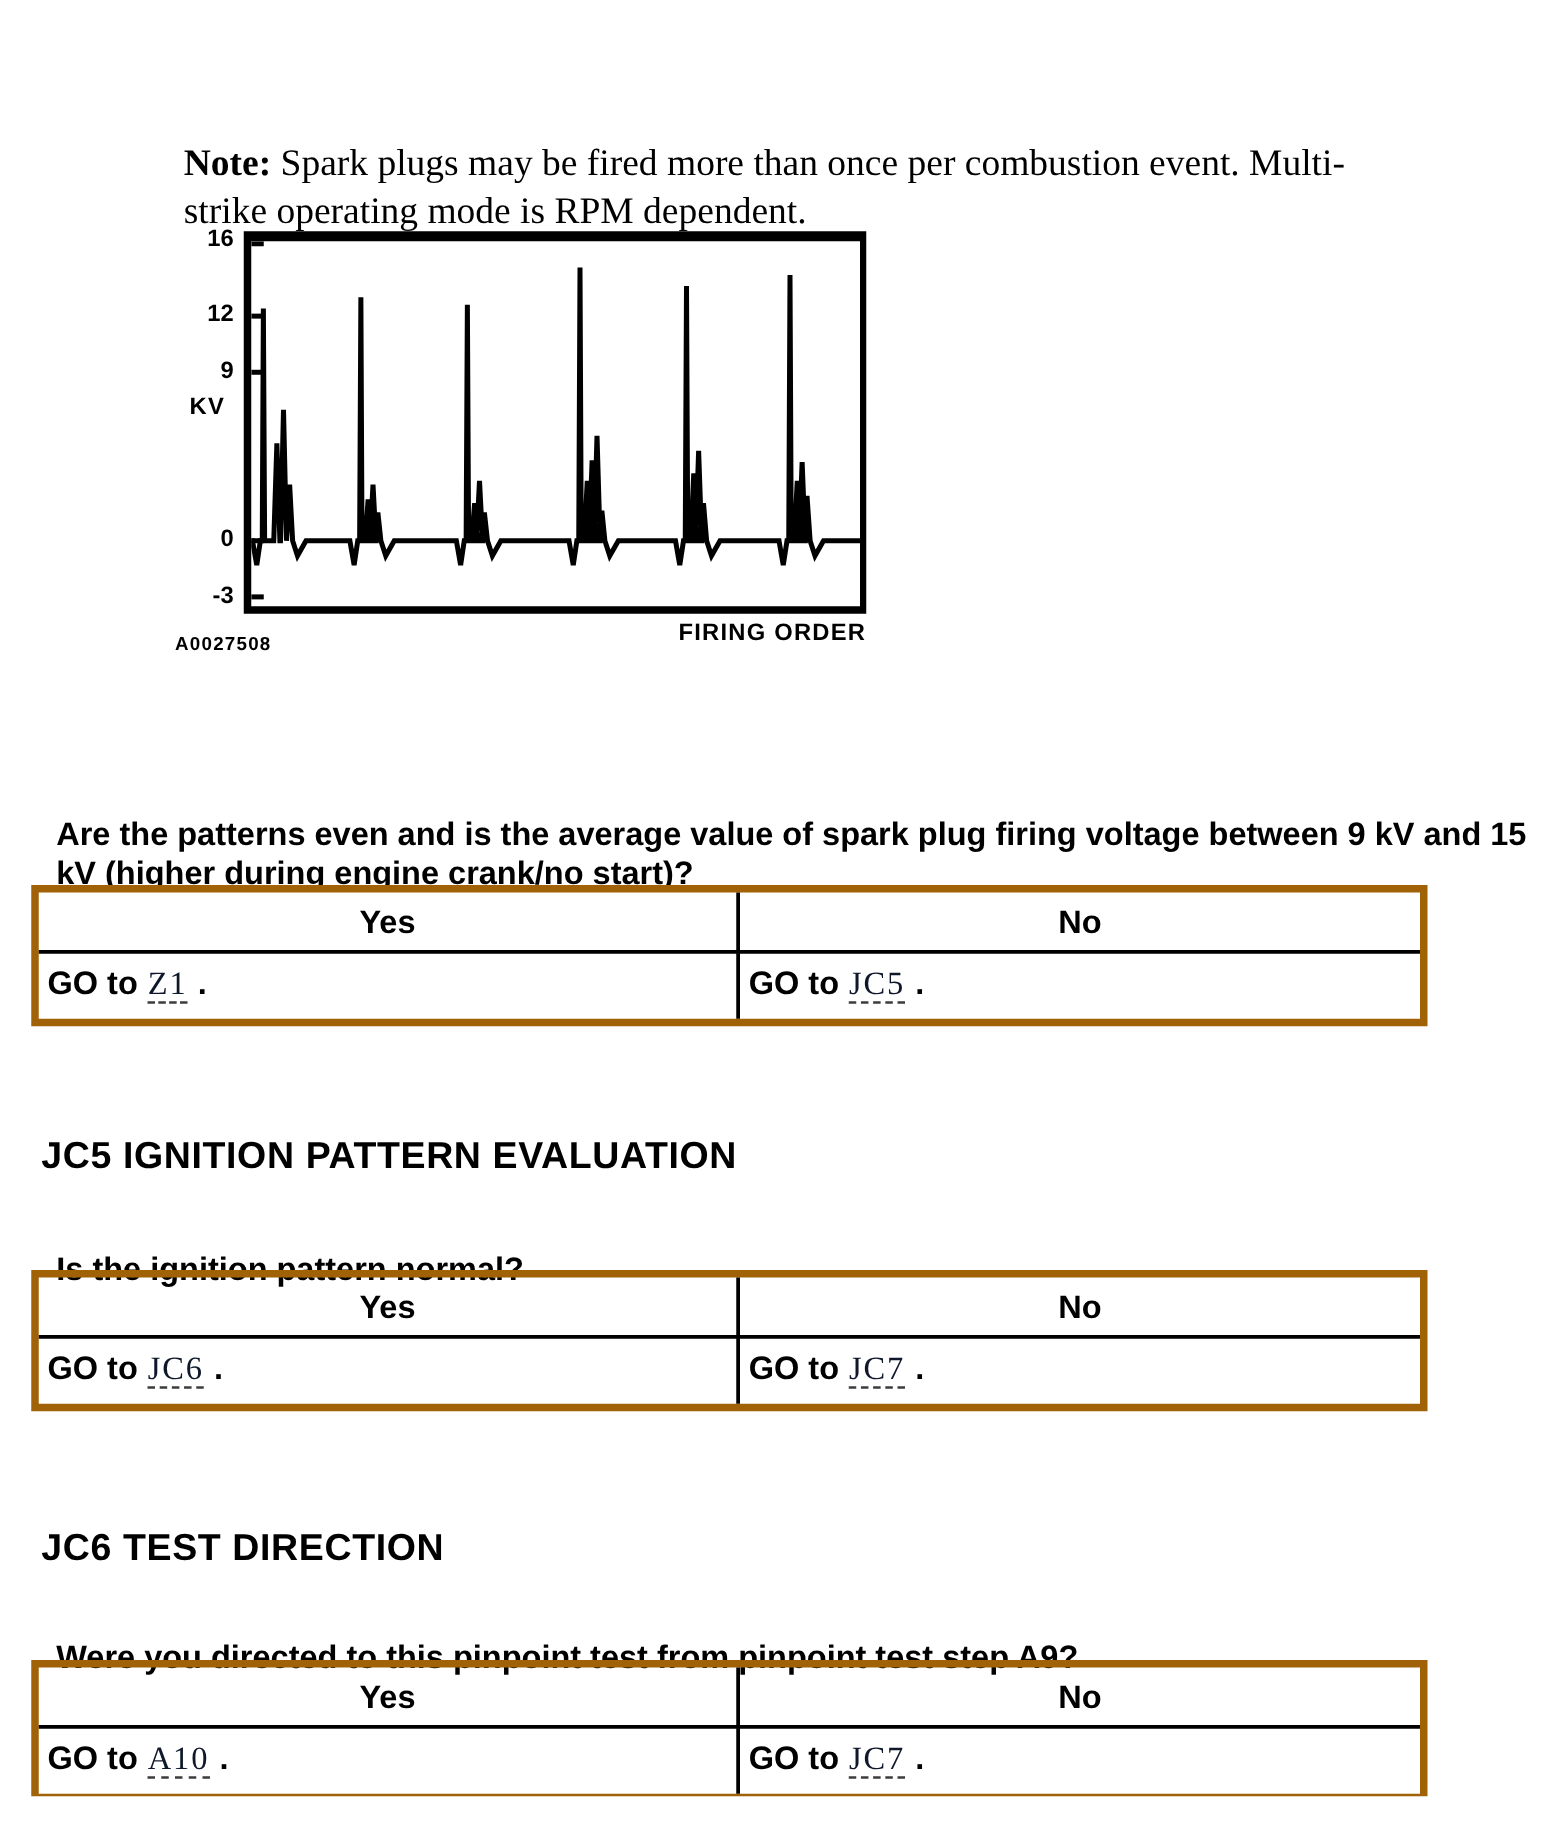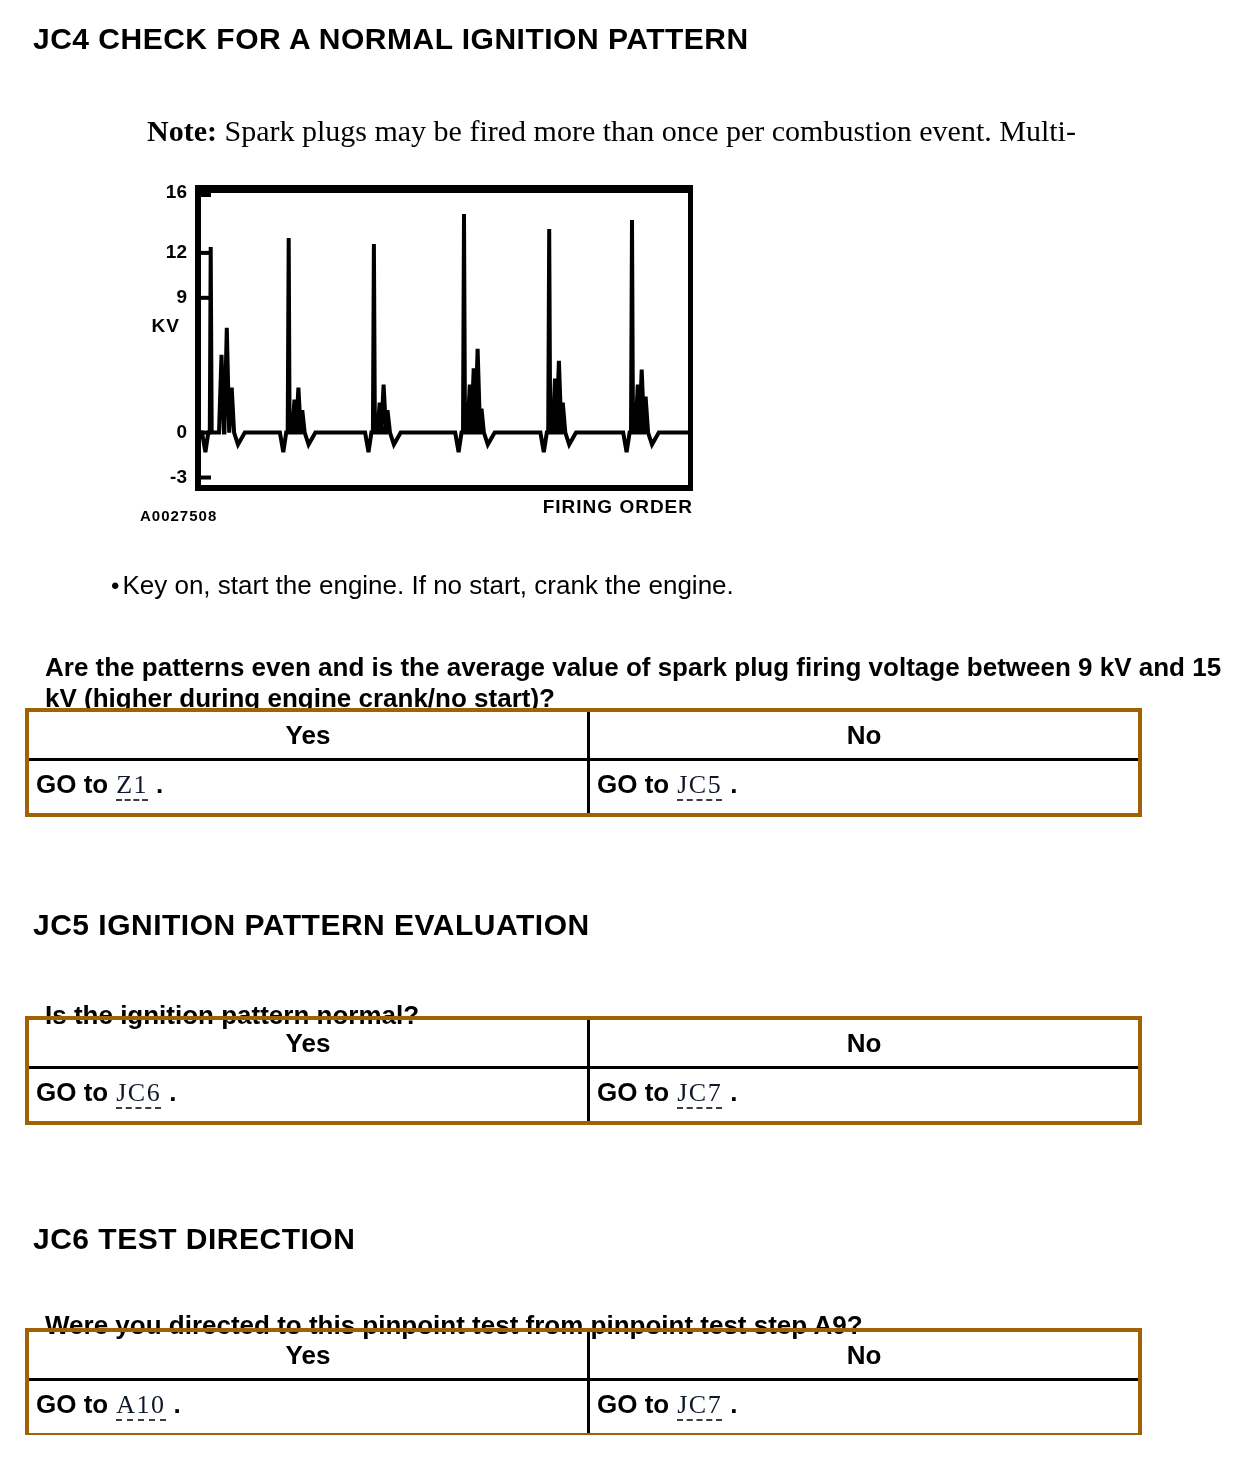--- a/index.html
+++ b/index.html
@@ -32,43 +32,43 @@
   .bullet{position:absolute;left:111px;top:570px;font-size:26px;}
   .dot::before{content:"\2022";font-size:24px;margin-right:3px;}
 
   .question{position:absolute;left:33px;width:1185px;margin:12px;font-size:26px;
             font-weight:bold;line-height:1.2;}
   #q-jc4{top:640px;}
   #q-jc5{top:988px;}
   #q-jc6{top:1298px;}
 
   .qtable{position:absolute;left:25px;width:1117px;box-sizing:border-box;
-          border:4px solid #a16207;display:grid;grid-template-columns:561px auto;}
+          border:6px solid #a16207;display:grid;grid-template-columns:561px auto;}
   #t-jc4{top:708px;}
   #t-jc5{top:1016px;}
   #t-jc6{top:1328px;border-bottom-width:2px;}
   .th{font-size:26px;font-weight:bold;text-align:center;line-height:46px;height:46px;
       border-bottom:3px solid #000;}
   .th.yes,.td.yes{border-right:3px solid #000;}
   .td{height:52px;box-sizing:border-box;font-size:26px;font-weight:bold;
       padding:8px 4px 0 7px;white-space:nowrap;}
   .lnk{font-family:"Liberation Serif",serif;font-weight:normal;color:#0f172a;
        text-decoration:none;border-bottom:2px dashed #3c3c3c;letter-spacing:1.5px;
        margin:0 7px 0 8px;cursor:pointer;}
   .suffix{margin-left:1px;}
 </style>
 </head>
 <body>
 
 <div class="page">
 
-  <h1 class="sec-heading" id="h-jc4">JC4 CHECK FOR A NORMAL IGNITION PATTERN</h1>
 
   <p class="note"><b>Note:</b>
     <span>Spark plugs may be fired more than once per combustion event. Multi-</span><br>
+    <span>strike operating mode is RPM dependent.</span>
   </p>
 
   <div id="chart">
     <div id="ytick-labels">
         <div class="ytick" style="top: 5px;">16</div>
         <div class="ytick" style="top: 64.8974px;">12</div>
         <div class="ytick" style="top: 109.821px;">9</div>
         <div class="ytick" style="top: 244.59px;">0</div>
         <div class="ytick" style="top: 289.513px;">-3</div>
       </div>
@@ -80,22 +80,20 @@
           <rect x="0" y="57.8974358974359" width="10" height="4" fill="#000"></rect>
           <rect x="0" y="102.82051282051282" width="10" height="4" fill="#000"></rect>
           <rect x="0" y="237.5897435897436" width="10" height="4" fill="#000"></rect>
           <rect x="0" y="282.5128205128205" width="10" height="4" fill="#000"></rect>
         </svg>
     </div>
     <div class="xlab">FIRING ORDER</div>
     <div class="figid">A0027508</div>
   </div>
 
-  <div class="bullet"><span class="dot"></span><span>Key on, start the engine. If no start, crank the engine.</span>
-  </div>
 
   <p class="question" id="q-jc4">Are the patterns even and is the average value of spark plug firing voltage between 9 kV and 15 kV (higher during engine crank/no start)?</p>
 
   <div class="qtable" id="t-jc4">
     <div class="th yes">Yes</div>
     <div class="th no">No</div>
     <div class="td yes"><span>GO to</span><a class="lnk">Z1</a><span class="suffix">.</span></div>
     <div class="td no"><span>GO to</span><a class="lnk">JC5</a><span class="suffix">.</span></div>
   </div>
 

